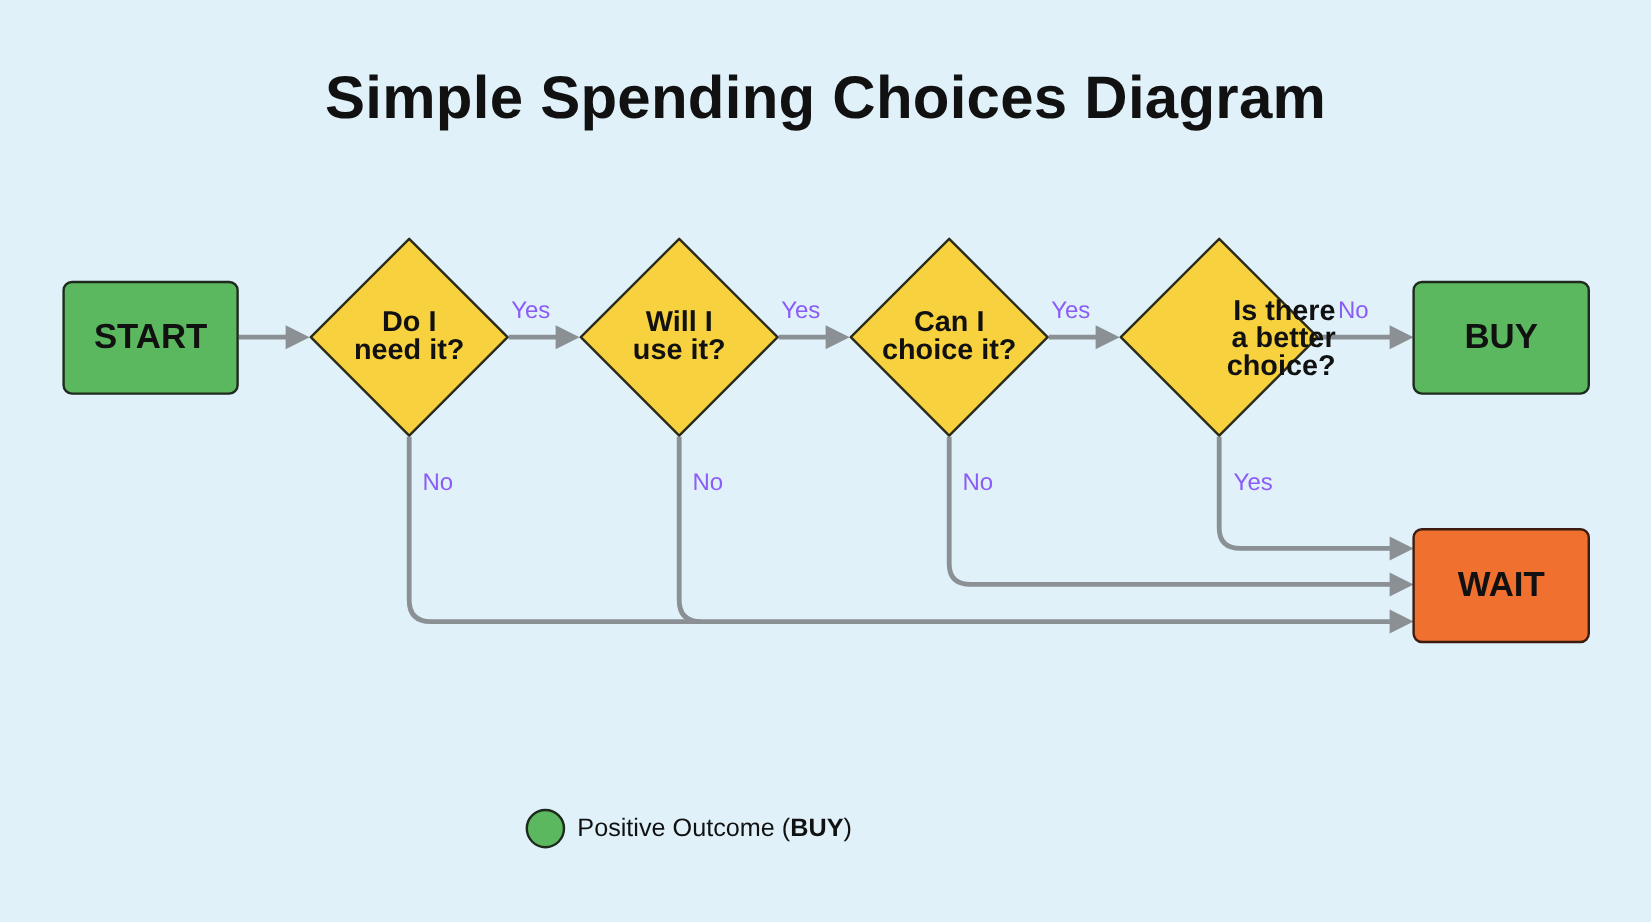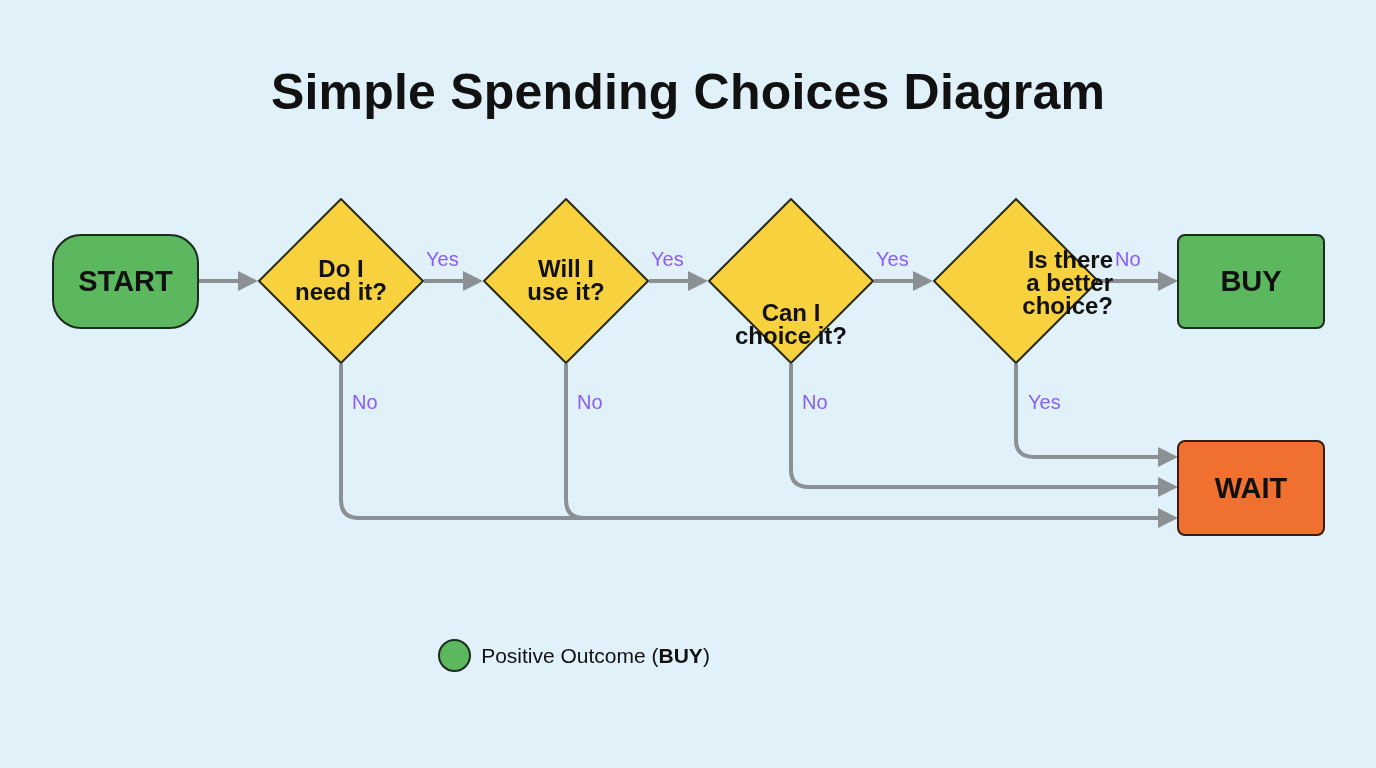--- a/index.html
+++ b/index.html
@@ -6,41 +6,40 @@
   body {
     width:1376px; height:768px; overflow:hidden;
     background:#e0f1fa;
     font-family:"Liberation Sans", sans-serif;
     position:relative;
   }
   .title {
     position:absolute; left:0; top:52px; width:1376px;
     text-align:center; font-size:50px; font-weight:bold; color:#111;
     letter-spacing:0.2px;
-    margin-top:11px;
   }
   svg.flow { position:absolute; left:0; top:0; }
   .box {
     position:absolute; box-sizing:border-box;
     border:2px solid #1f2a1f; border-radius:8px;
     display:flex; align-items:center; justify-content:center;
     font-weight:bold; font-size:29px; color:#111;
   }
   .box.green { background:#5cb85f; }
   .box.orange { background:#f07030; }
   .dtext {
     position:absolute; width:120px; text-align:center;
     font-weight:bold; font-size:24px; line-height:23px; color:#111;
     transform:translate(-50%,-50%);
   }
   .elabel {
     position:absolute; font-size:20px; color:#8b5cf6;
   }
   .legend {
-    position:absolute; top:639px; left:0; width:1148px;
+    position:absolute; top:674px; left:0; width:1148px;
     display:flex; justify-content:center; align-items:center; gap:40px;
   }
   .legend-item { display:flex; align-items:center; gap:10px; font-size:21px; color:#111; }
   .swatch {
     width:33px; height:33px; border-radius:50%; box-sizing:border-box;
     border:2px solid #1d2a1d;
   }
   .swatch.green { background:#5cb85f; }
   .swatch.orange { background:#f07030; border-color:#3a1d10; }
   .legend-item b { font-weight:bold; }
@@ -82,39 +81,39 @@
   </g>
 
   <g fill="#f7d23e" stroke="#2a2a1a" stroke-width="2" stroke-linejoin="round">
     <path d="M341,199 L423,281 L341,363 L259,281 z"></path>
     <path d="M566,199 L648,281 L566,363 L484,281 z"></path>
     <path d="M791,199 L873,281 L791,363 L709,281 z"></path>
     <path d="M1016,199 L1098,281 L1016,363 L934,281 z"></path>
   </g>
 </svg>
 
-<div class="box green" style="left:52px;top:234px;width:147px;height:95px;border-radius:29px;">
+<div class="box green" style="left:52px;top:234px;width:147px;height:95px;">
   <span>START</span>
 </div>
 <div class="box green" style="left:1177px;top:234px;width:148px;height:95px;">
   <span>BUY</span>
 </div>
 <div class="box orange" style="left:1177px;top:440px;width:148px;height:96px;border-color:#3a1d10;">
   <span>WAIT</span>
 </div>
 
 <div class="dtext" style="left:341px;top:280px;">
   <div>Do I</div>
   <div>need it?</div>
 </div>
 <div class="dtext" style="left:566px;top:280px;">
   <div>Will I</div>
   <div>use it?</div>
 </div>
-<div class="dtext" style="left:791px;top:280px;margin-top:44px;">
+<div class="dtext" style="left:791px;top:280px;">
   <div>Can I</div>
   <div>choice it?</div>
 </div>
 <div class="dtext" style="left:1053px;top:282px;text-align:right;">
   <div>Is there</div>
   <div>a better</div>
   <div>choice?</div>
 </div>
 
 <div class="elabel" style="left:426px;top:248px;">Yes</div>

